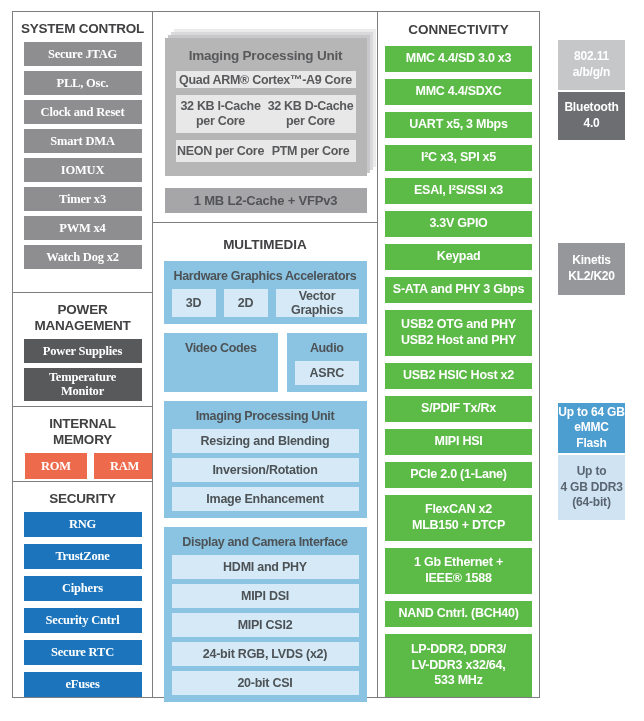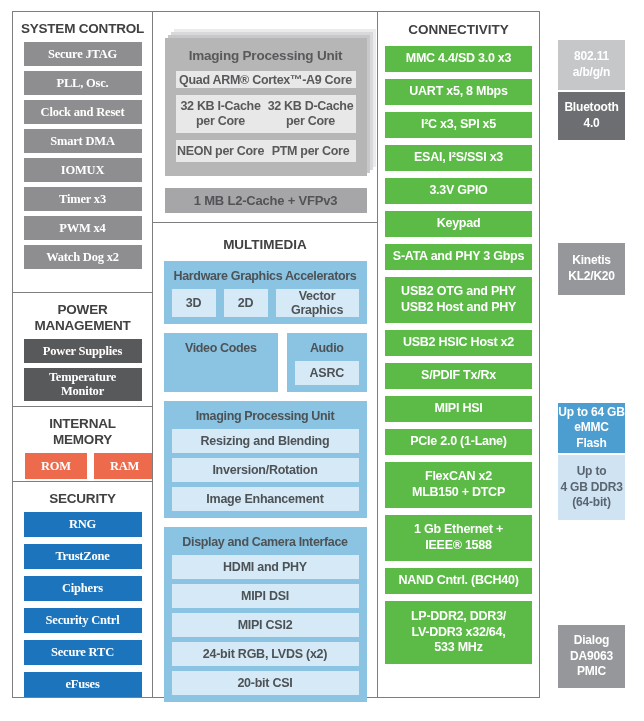--- a/index.html
+++ b/index.html
@@ -179,21 +179,22 @@
         <div class="p-row" data-bind="multimedia.display.items.2">MIPI CSI2</div>
         <div class="p-row" data-bind="multimedia.display.items.3">24-bit RGB, LVDS (x2)</div>
         <div class="p-row" data-bind="multimedia.display.items.4">20-bit CSI</div>
       </div>
     </div>
   </div>
 
   <div class="col" id="col3">
     <div class="conn-title" data-bind="connectivity.title">CONNECTIVITY</div>
     <div class="g g1" data-bind="connectivity.items.0">MMC 4.4/SD 3.0 x3</div>
-    <div class="g g1" data-bind="connectivity.items.2">UART x5, 8 Mbps</div>
+    <div class="g g1" data-bind="connectivity.items.1">MMC 4.4/SDXC</div>
+    <div class="g g1" data-bind="connectivity.items.2">UART x5, 3 Mbps</div>
     <div class="g g1" data-bind="connectivity.items.3">I²C x3, SPI x5</div>
     <div class="g g1" data-bind="connectivity.items.4">ESAI, I²S/SSI x3</div>
     <div class="g g1" data-bind="connectivity.items.5">3.3V GPIO</div>
     <div class="g g1" data-bind="connectivity.items.6">Keypad</div>
     <div class="g g1" data-bind="connectivity.items.7">S-ATA and PHY 3 Gbps</div>
     <div class="g g2" data-bind="connectivity.items.8">USB2 OTG and PHY
 USB2 Host and PHY</div>
     <div class="g g1" data-bind="connectivity.items.9">USB2 HSIC Host x2</div>
     <div class="g g1" data-bind="connectivity.items.11">S/PDIF Tx/Rx</div>
     <div class="g g1" data-bind="connectivity.items.10">MIPI HSI</div>
@@ -212,17 +213,14 @@
 a/b/g/n</div>
   <div class="ext" id="ext-bt" data-bind="external.bluetooth">Bluetooth
 4.0</div>
   <div class="ext" id="ext-kinetis" data-bind="external.kinetis">Kinetis
 KL2/K20</div>
   <div class="ext" id="ext-emmc" data-bind="external.emmc">Up to 64 GB
 eMMC Flash</div>
   <div class="ext" id="ext-ddr3" data-bind="external.ddr3">Up to
 4 GB DDR3
 (64-bit)</div>
-  <div class="ext" id="ext-pmic" data-bind="external.pmic">Dialog
-DA9063
-PMIC</div>
 
 </div>
 
 </body></html>

